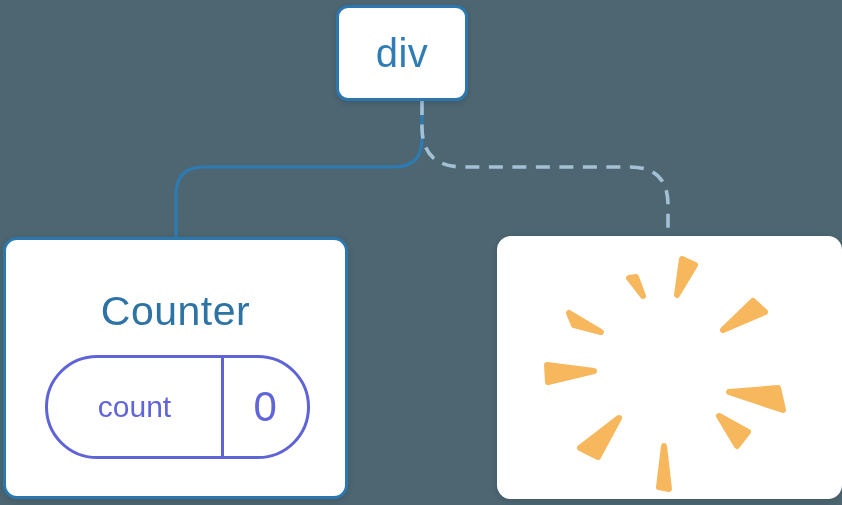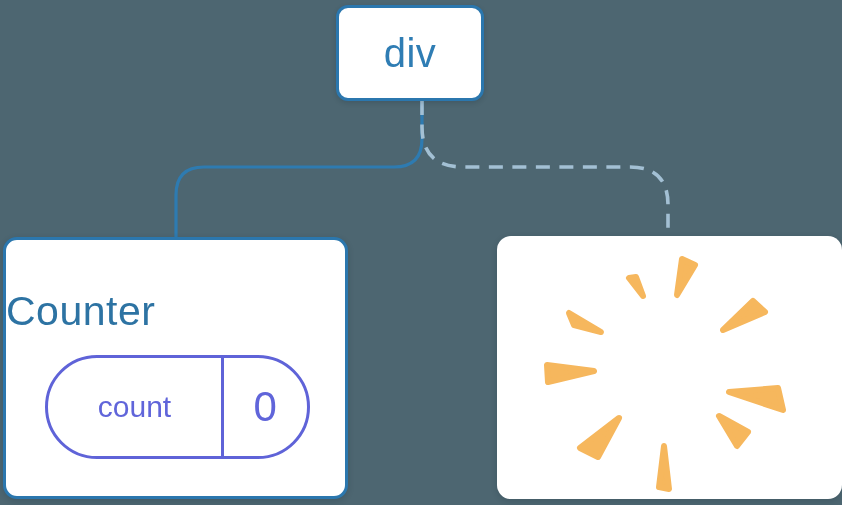--- a/index.html
+++ b/index.html
@@ -14,38 +14,38 @@
     --dash-line:#a3c0d4;
     --poof:#f6b75d;
   }
   *{margin:0;padding:0;box-sizing:border-box;}
   html,body{width:842px;height:505px;overflow:hidden;}
   body{background:var(--bg);font-family:"Liberation Sans","DejaVu Sans",sans-serif;}
   .stage{position:relative;width:842px;height:505px;background:var(--bg);}
   .connectors{position:absolute;left:0;top:0;width:842px;height:505px;}
 
   .node-root{
-    position:absolute;left:336px;top:5px;width:148px;height:96px;
+    position:absolute;left:336px;top:5px;width:132px;height:96px;
     background:var(--card);border:3px solid var(--blue-border);border-radius:12px;
     display:flex;align-items:center;justify-content:center;
     box-shadow:0 2px 5px rgba(15,35,45,.18);
   }
   .node-root .label{font-size:40px;color:var(--blue-text);letter-spacing:.5px;}
 
   .card{
     position:absolute;background:var(--card);border-radius:14px;
     box-shadow:0 2px 6px rgba(15,35,45,.18);
   }
   .card-counter{
     left:3px;top:237px;width:345px;height:262px;
     border:3px solid var(--blue-border);
   }
   .counter-title{
     position:absolute;top:48px;left:0;width:100%;
-    text-align:left;font-size:41px;line-height:46px;color:var(--title-blue);
+    text-align:center;font-size:41px;line-height:46px;color:var(--title-blue);
     letter-spacing:.5px;
   }
   .state-pill{
     position:absolute;left:39px;top:115px;width:265px;height:104px;
     border:3px solid var(--purple);border-radius:52px;
     display:flex;align-items:stretch;overflow:hidden;
   }
   .pill-key{
     width:173px;display:flex;align-items:center;justify-content:center;
     font-size:30px;color:var(--purple-text);

